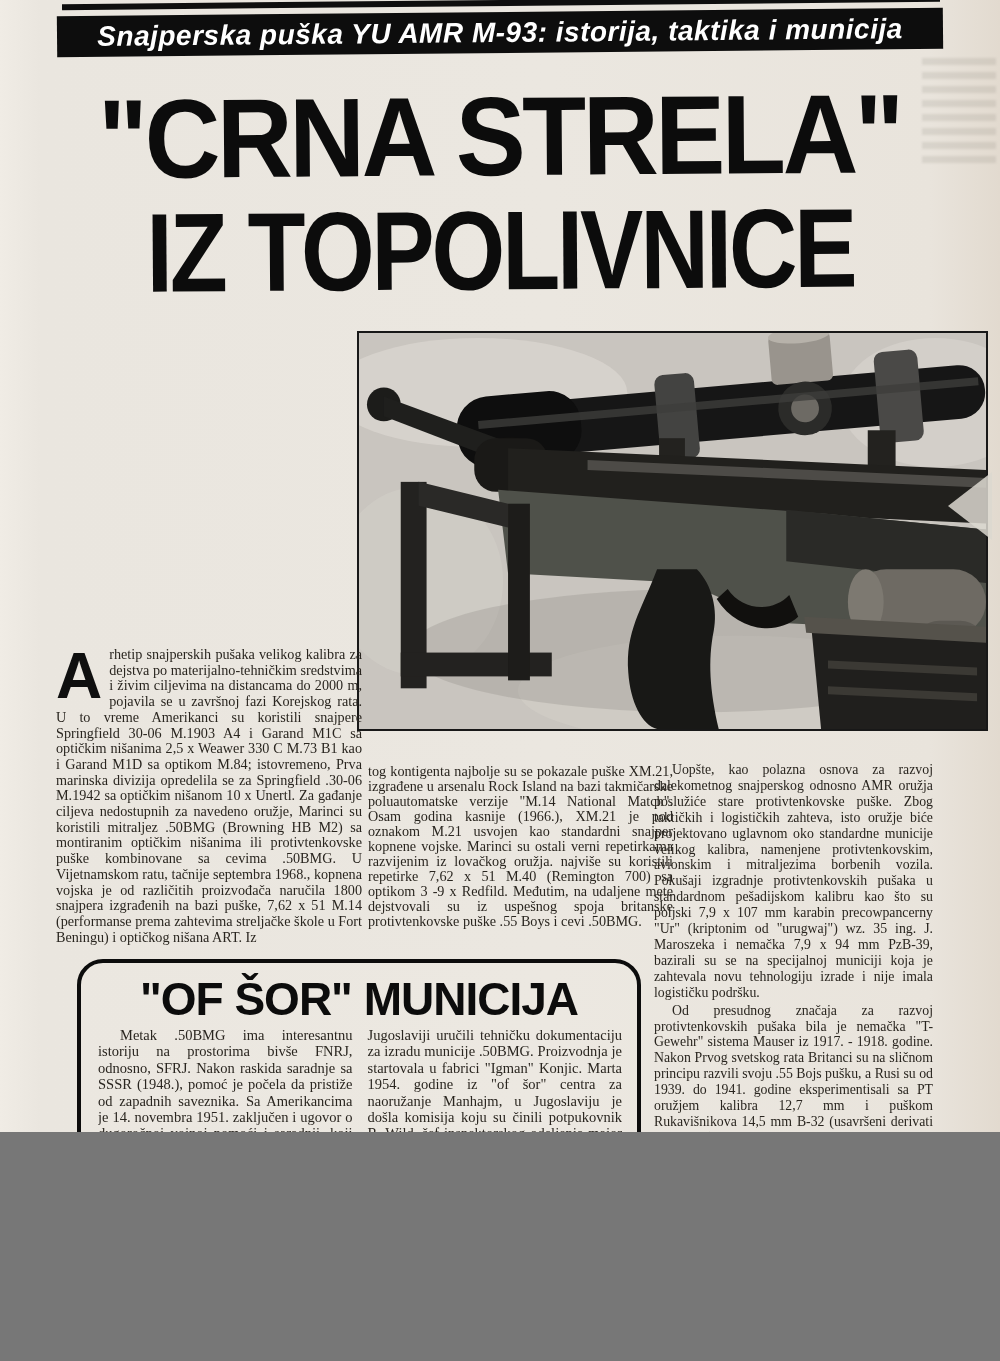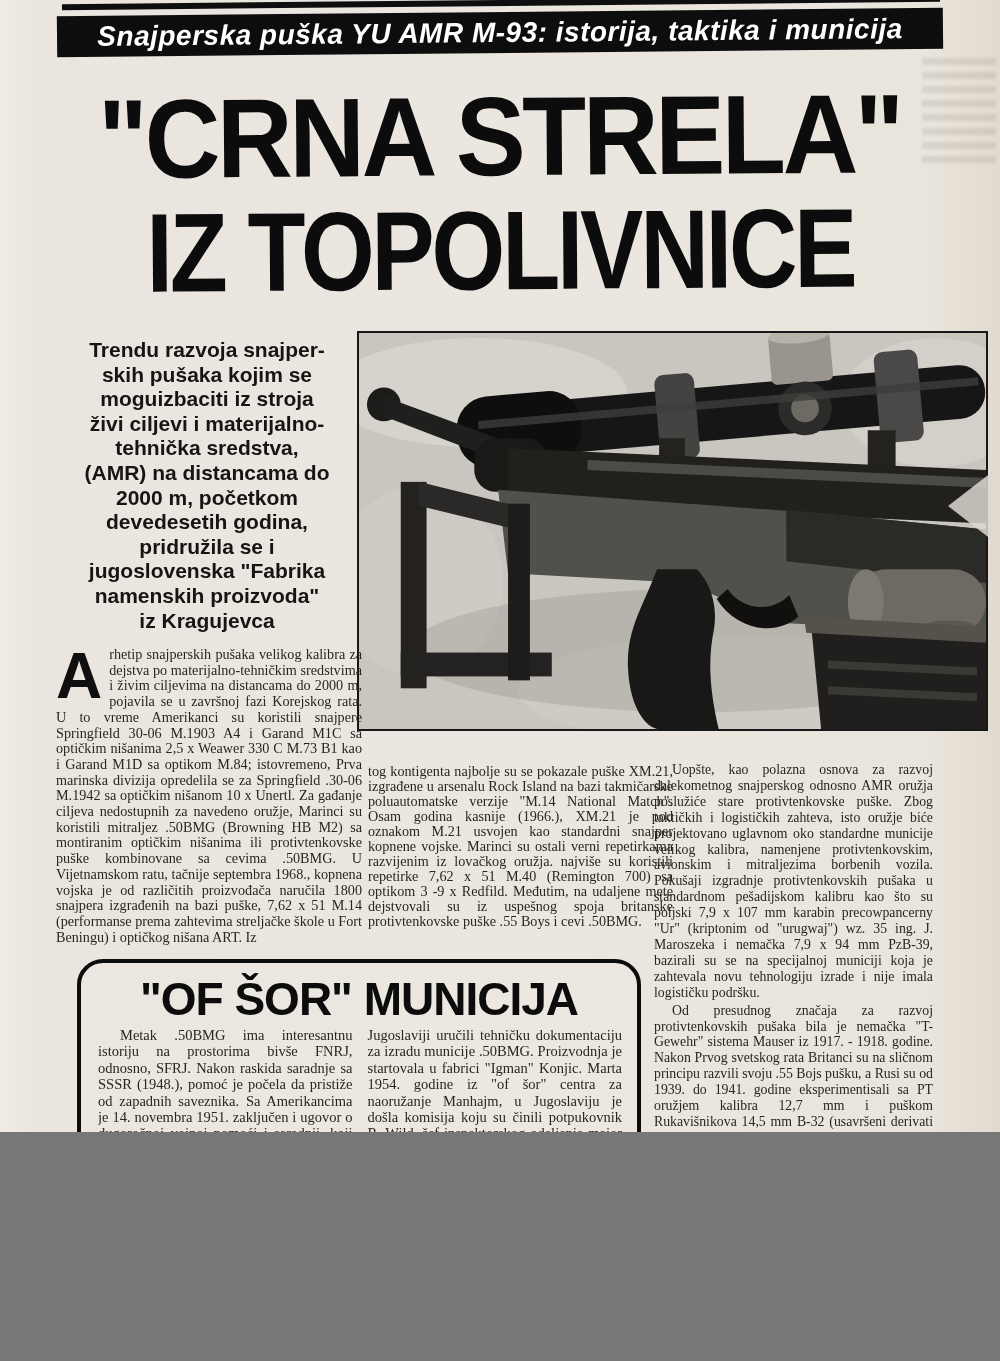--- a/index.html
+++ b/index.html
@@ -101,32 +101,20 @@
     <span>Snajperska puška YU AMR M-93: istorija, taktika i municija</span>
   </div>
 
   <div class="ghost-text"></div>
 
   <h1 class="headline">
     <span class="hl hl1">"CRNA STRELA"</span>
     <span class="hl hl2">IZ TOPOLIVNICE</span>
   </h1>
 
-  <div class="intro">Trendu razvoja snajper-
-skih pušaka kojim se
-moguizbaciti iz stroja
-živi ciljevi i materijalno-
-tehnička sredstva,
-(AMR) na distancama do
-2000 m, početkom
-devedesetih godina,
-pridružila se i
-jugoslovenska "Fabrika
-namenskih proizvoda"
-iz Kragujevca</div>
 
   <figure class="photo">
     <svg viewBox="0 0 631 399" preserveAspectRatio="none" aria-hidden="true">
       <rect width="631" height="399" fill="#c9c5bf"></rect>
       <ellipse cx="120" cy="60" rx="150" ry="55" fill="#d8d4ce" opacity="0.85"></ellipse>
       <ellipse cx="580" cy="70" rx="95" ry="65" fill="#d6d2cc" opacity="0.75"></ellipse>
       <ellipse cx="60" cy="250" rx="85" ry="95" fill="#d2cec8" opacity="0.6"></ellipse>
       <ellipse cx="380" cy="360" rx="220" ry="55" fill="#d3cfc9" opacity="0.55"></ellipse>
       <ellipse cx="340" cy="320" rx="290" ry="62" fill="#8e8a84" opacity="0.30"></ellipse>
 

